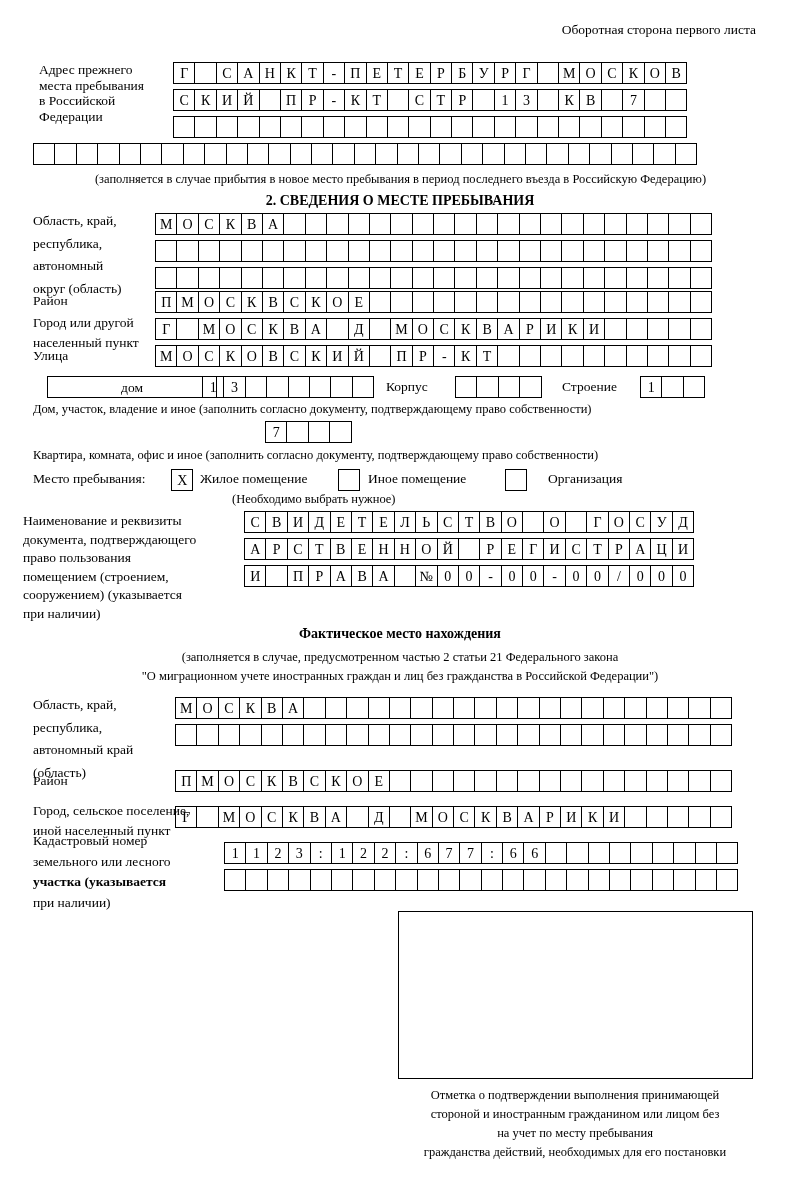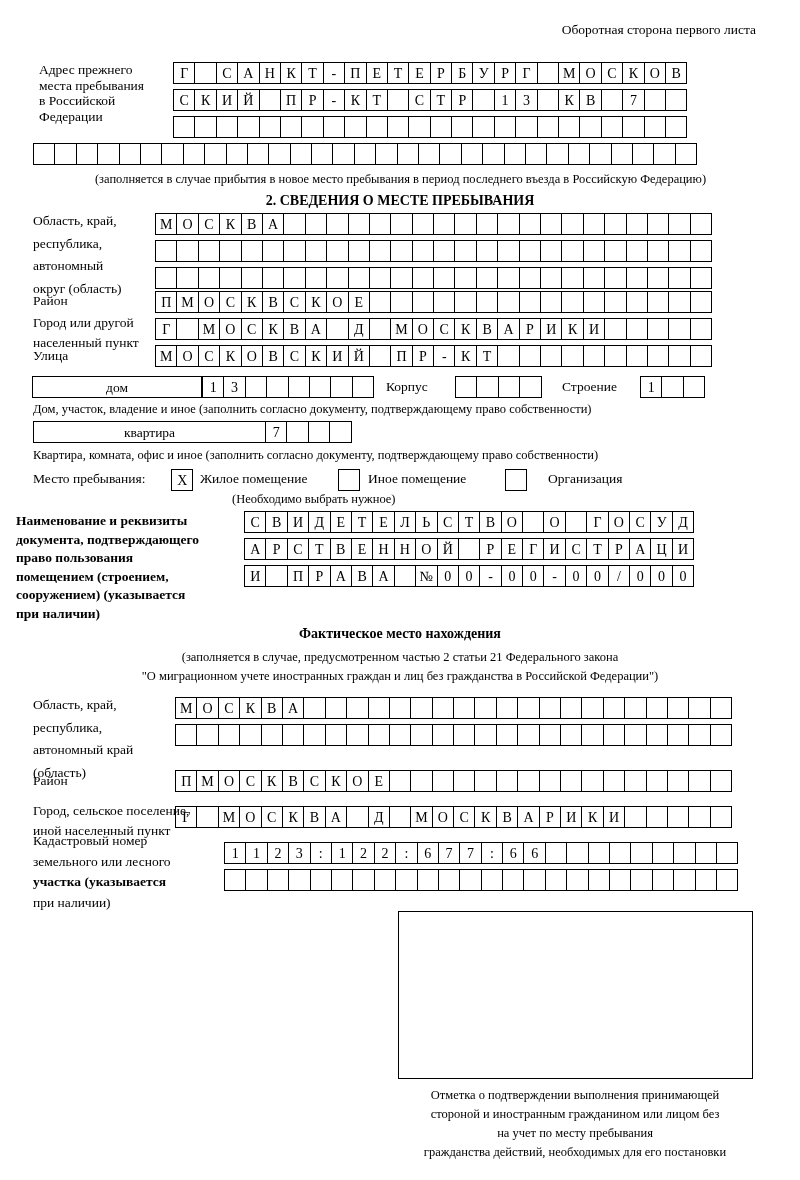--- a/index.html
+++ b/index.html
@@ -364,21 +364,21 @@
     <span class="cell"></span>
     <span class="cell"></span>
     <span class="cell"></span>
     <span class="cell"></span>
     <span class="cell"></span>
     <span class="cell"></span>
     <span class="cell"></span>
     <span class="cell"></span>
   </div>
 
-  <div class="row wide-box" style="top:376px;left:32px;width:170px;">дом</div>
+  <div class="row wide-box" style="top:376px;left:47px;width:170px;">дом</div>
   <div class="row cells" style="top:376px;left:202px;">
     <span class="cell">1</span>
     <span class="cell">3</span>
     <span class="cell"></span>
     <span class="cell"></span>
     <span class="cell"></span>
     <span class="cell"></span>
     <span class="cell"></span>
     <span class="cell"></span>
   </div>
@@ -390,39 +390,38 @@
     <span class="cell"></span>
   </div>
   <div class="row lbl" style="top:379px;left:562px;">Строение</div>
   <div class="row cells" style="top:376px;left:640px;">
     <span class="cell">1</span>
     <span class="cell"></span>
     <span class="cell"></span>
   </div>
   <div class="row note" style="top:402px;left:33px;width:740px;">Дом, участок, владение и иное (заполнить согласно документу, подтверждающему право собственности)</div>
 
-  <div class="row wide-box" style="top:421px;left:33px;width:233px;">квартира</div>
   <div class="row cells" style="top:421px;left:265px;">
     <span class="cell">7</span>
     <span class="cell"></span>
     <span class="cell"></span>
     <span class="cell"></span>
   </div>
   <div class="row note" style="top:448px;left:33px;width:740px;">Квартира, комната, офис и иное (заполнить согласно документу, подтверждающему право собственности)</div>
 
   <div class="row lbl" style="top:471px;left:33px;">Место пребывания:</div>
   <div class="row cell" style="top:469px;left:171px;">X</div>
   <div class="row lbl" style="top:471px;left:200px;">Жилое помещение</div>
   <div class="row cell" style="top:469px;left:338px;"></div>
   <div class="row lbl" style="top:471px;left:368px;">Иное помещение</div>
   <div class="row cell" style="top:469px;left:505px;"></div>
   <div class="row lbl" style="top:471px;left:548px;">Организация</div>
   <div class="row note" style="top:492px;left:232px;">(Необходимо выбрать нужное)</div>
 
-  <div class="row" style="top:513px;left:16px;width:205px;font-weight:bold;">
+  <div class="row" style="top:513px;left:23px;width:205px;">
     <div class="lbl">Наименование и реквизиты</div>
     <div class="lbl" style="margin-top:3px;">документа, подтверждающего</div>
     <div class="lbl" style="margin-top:3px;">право пользования</div>
     <div class="lbl" style="margin-top:3px;">помещением (строением,</div>
     <div class="lbl" style="margin-top:3px;">сооружением) (указывается</div>
     <div class="lbl" style="margin-top:3px;">при наличии)</div>
   </div>
   <div class="row cells" style="top:511px;left:244px;">
     <span class="cell">С</span>
     <span class="cell">В</span>

